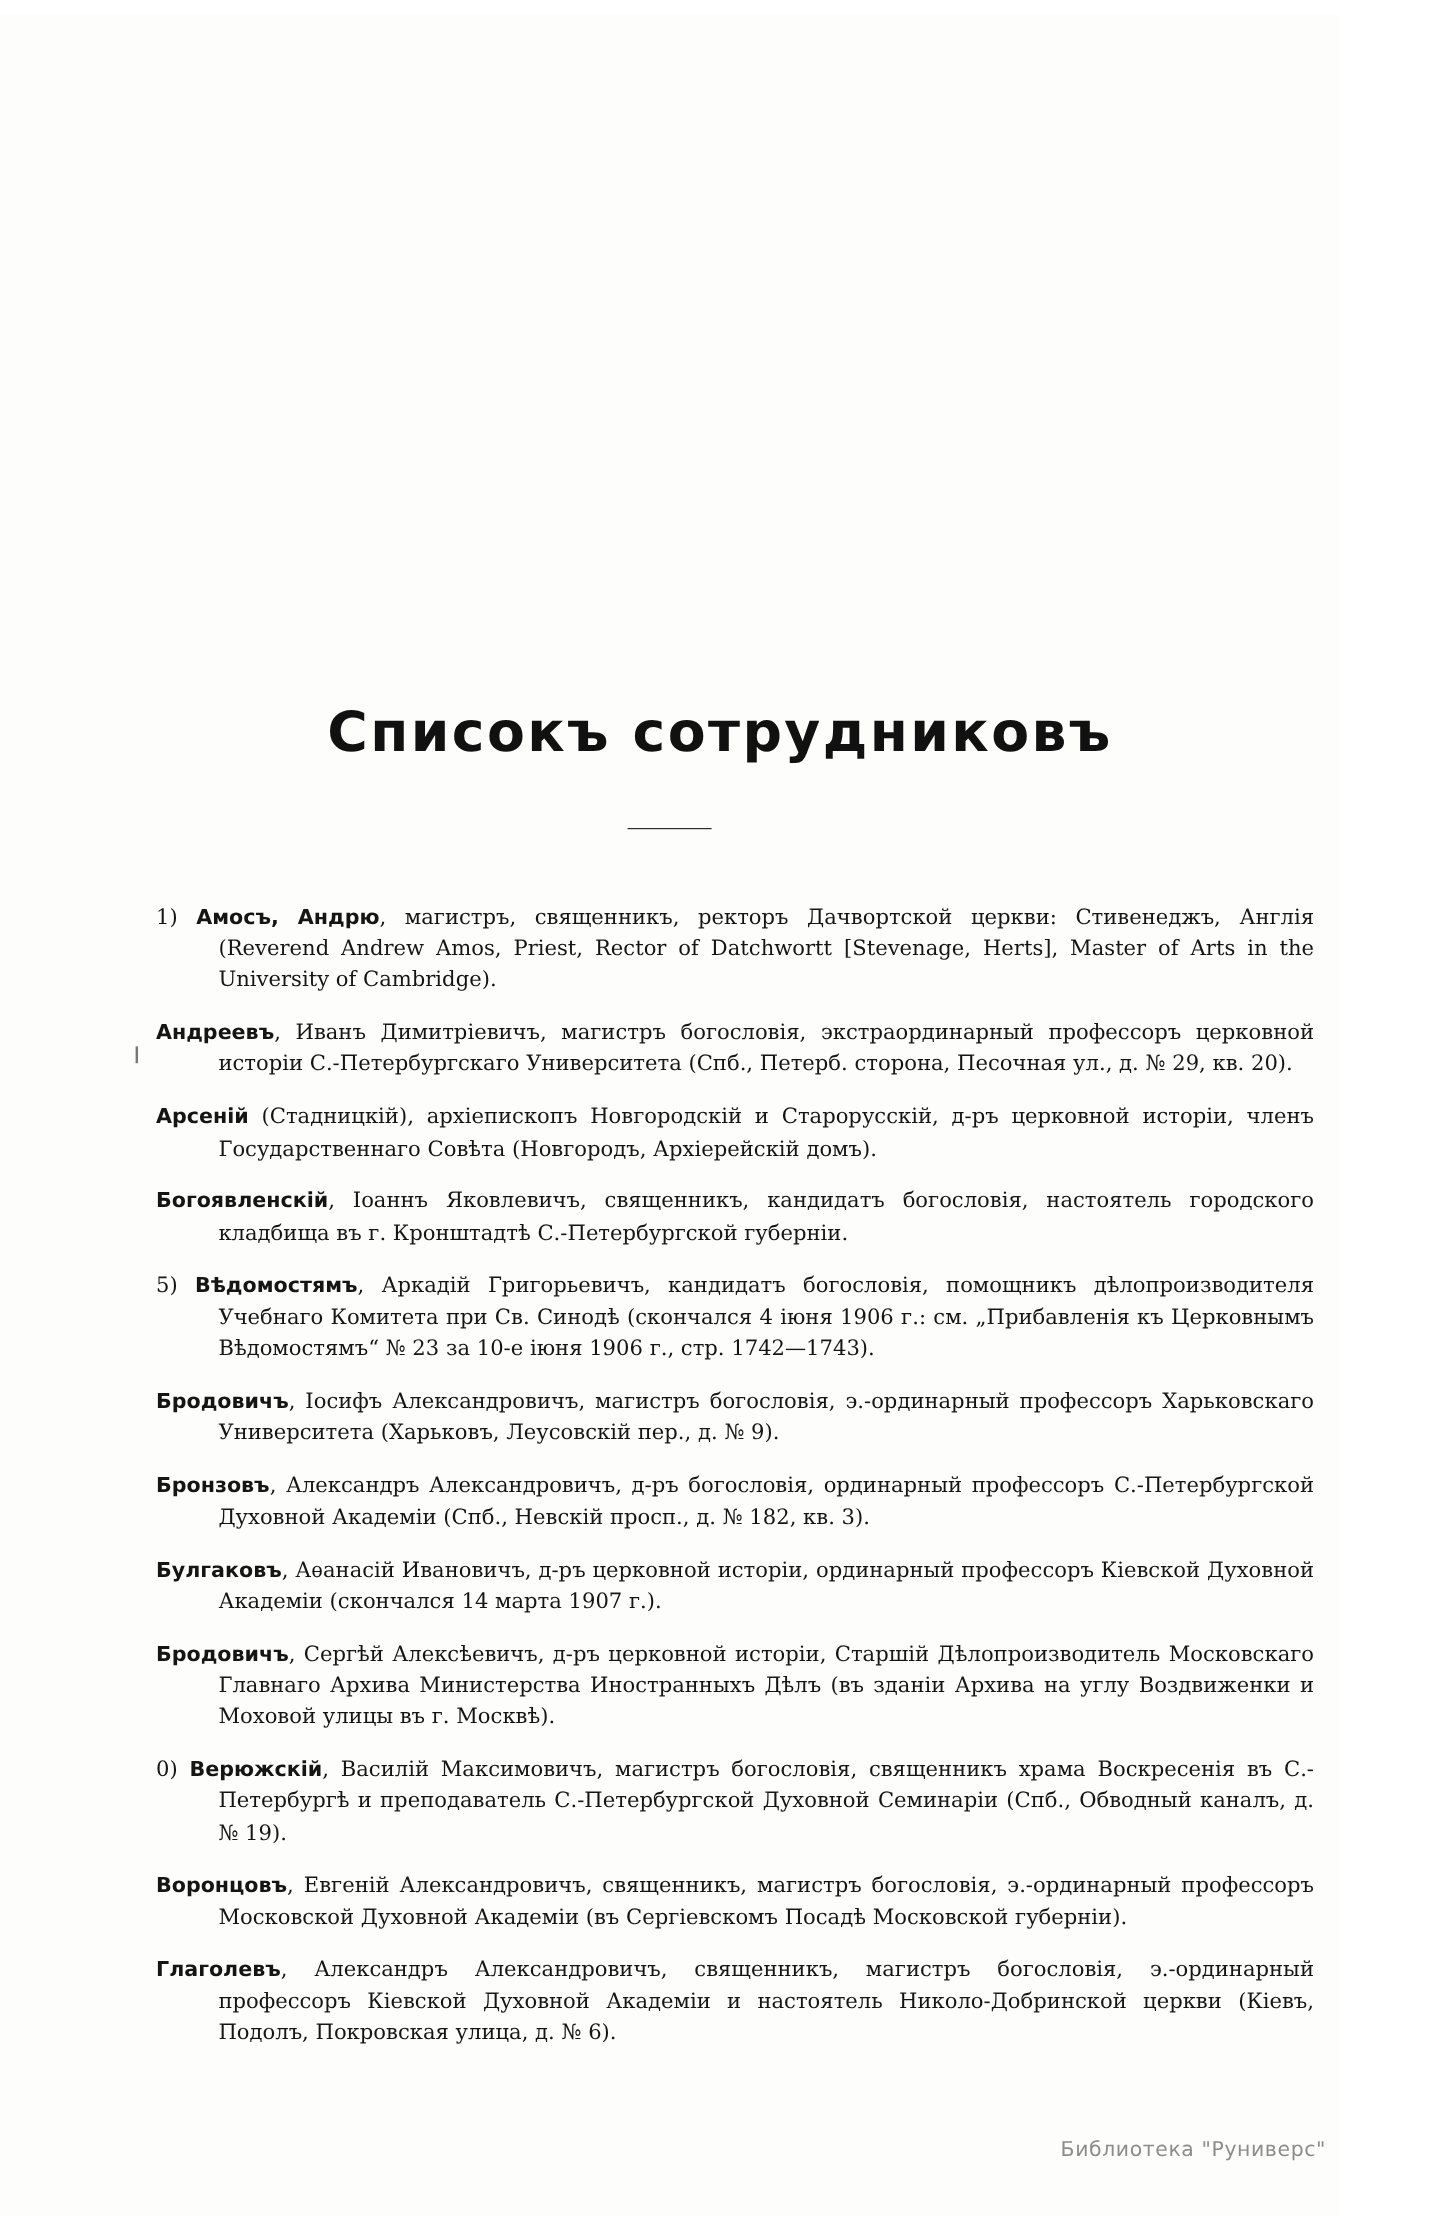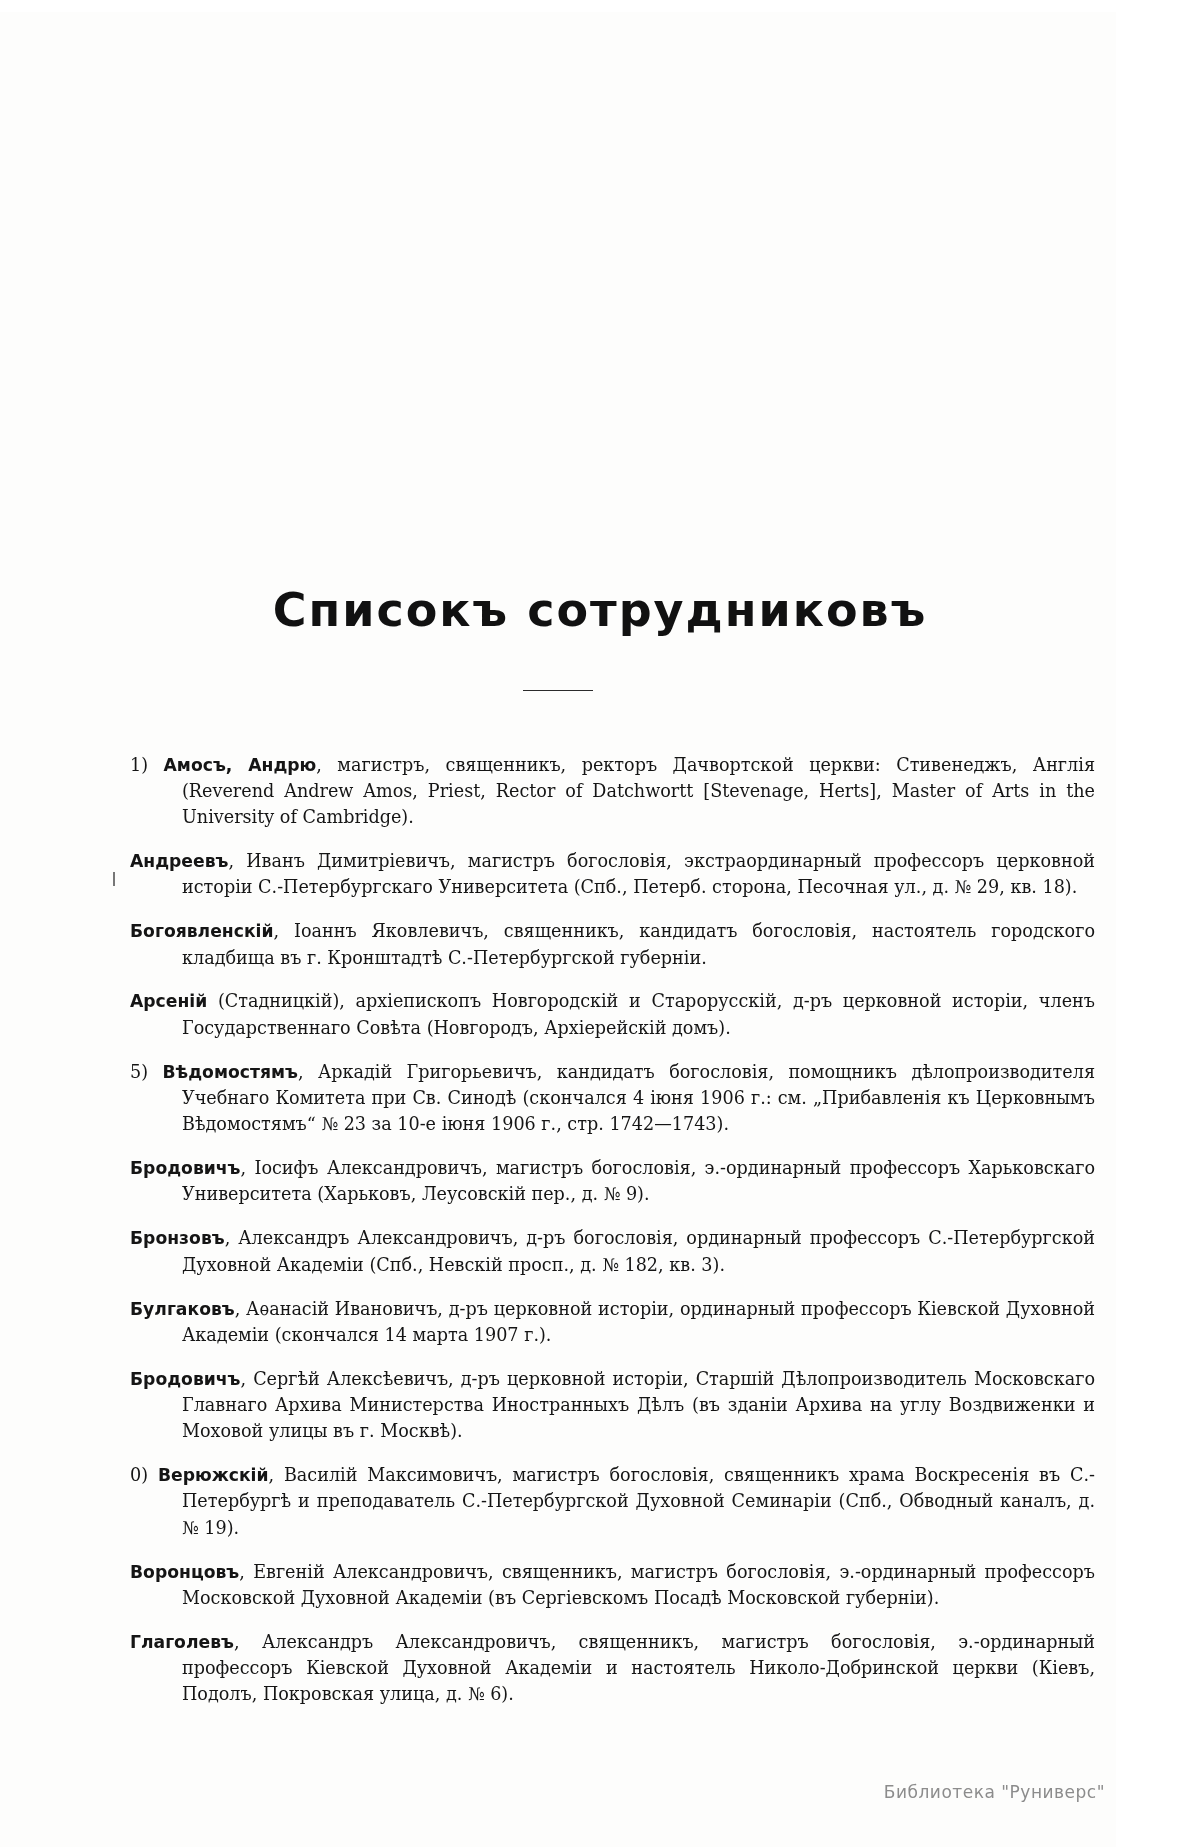--- a/index.html
+++ b/index.html
@@ -120,31 +120,31 @@
 
   <div class="entries">
 
     <p class="entry">
       <span class="num">1)</span>
       <span class="surname">Амосъ, Андрю</span><span class="body">, магистръ, священникъ, ректоръ Дачвортской церкви: Стивенеджъ, Англія (Reverend Andrew Amos, Priest, Rector of Datchwortt [Stevenage, Herts], Master of Arts in the University of Cambridge).</span>
     </p>
 
     <p class="entry">
       <span class="num"></span>
-      <span class="surname">Андреевъ</span><span class="body">, Иванъ Димитріевичъ, магистръ богословія, экстраординарный профессоръ церковной исторіи С.-Петербургскаго Университета (Спб., Петерб. сторона, Песочная ул., д. № 29, кв. 18).</span>
+      <span class="surname">Андреевъ</span><span class="body">, Иванъ Димитріевичъ, магистръ богословія, экстраординарный профессоръ церковной исторіи С.-Петербургскаго Университета (Спб., Петерб. сторона, Песочная ул., д. № 29, кв. 20).</span>
+    </p>
+
+    <p class="entry">
+      <span class="num"></span>
+      <span class="surname">Арсеній</span><span class="body"> (Стадницкій), архіепископъ Новгородскій и Старорусскій, д-ръ церковной исторіи, членъ Государственнаго Совѣта (Новгородъ, Архіерейскій домъ).</span>
     </p>
 
     <p class="entry">
       <span class="num"></span>
       <span class="surname">Богоявленскій</span><span class="body">, Іоаннъ Яковлевичъ, священникъ, кандидатъ богословія, настоятель городского кладбища въ г. Кронштадтѣ С.-Петербургской губерніи.</span>
-    </p>
-
-    <p class="entry">
-      <span class="num"></span>
-      <span class="surname">Арсеній</span><span class="body"> (Стадницкій), архіепископъ Новгородскій и Старорусскій, д-ръ церковной исторіи, членъ Государственнаго Совѣта (Новгородъ, Архіерейскій домъ).</span>
     </p>
 
     <p class="entry">
       <span class="num">5)</span>
       <span class="surname">Вѣдомостямъ</span><span class="body">, Аркадій Григорьевичъ, кандидатъ богословія, помощникъ дѣлопроизводителя Учебнаго Комитета при Св. Синодѣ (скончался 4 іюня 1906 г.: см. „Прибавленія къ Церковнымъ Вѣдомостямъ“ № 23 за 10-е іюня 1906 г., стр. 1742—1743).</span>
     </p>
 
     <p class="entry">
       <span class="num"></span>
       <span class="surname">Бродовичъ</span><span class="body">, Іосифъ Александровичъ, магистръ богословія, э.-ординарный профессоръ Харьковскаго Университета (Харьковъ, Леусовскій пер., д. № 9).</span>

